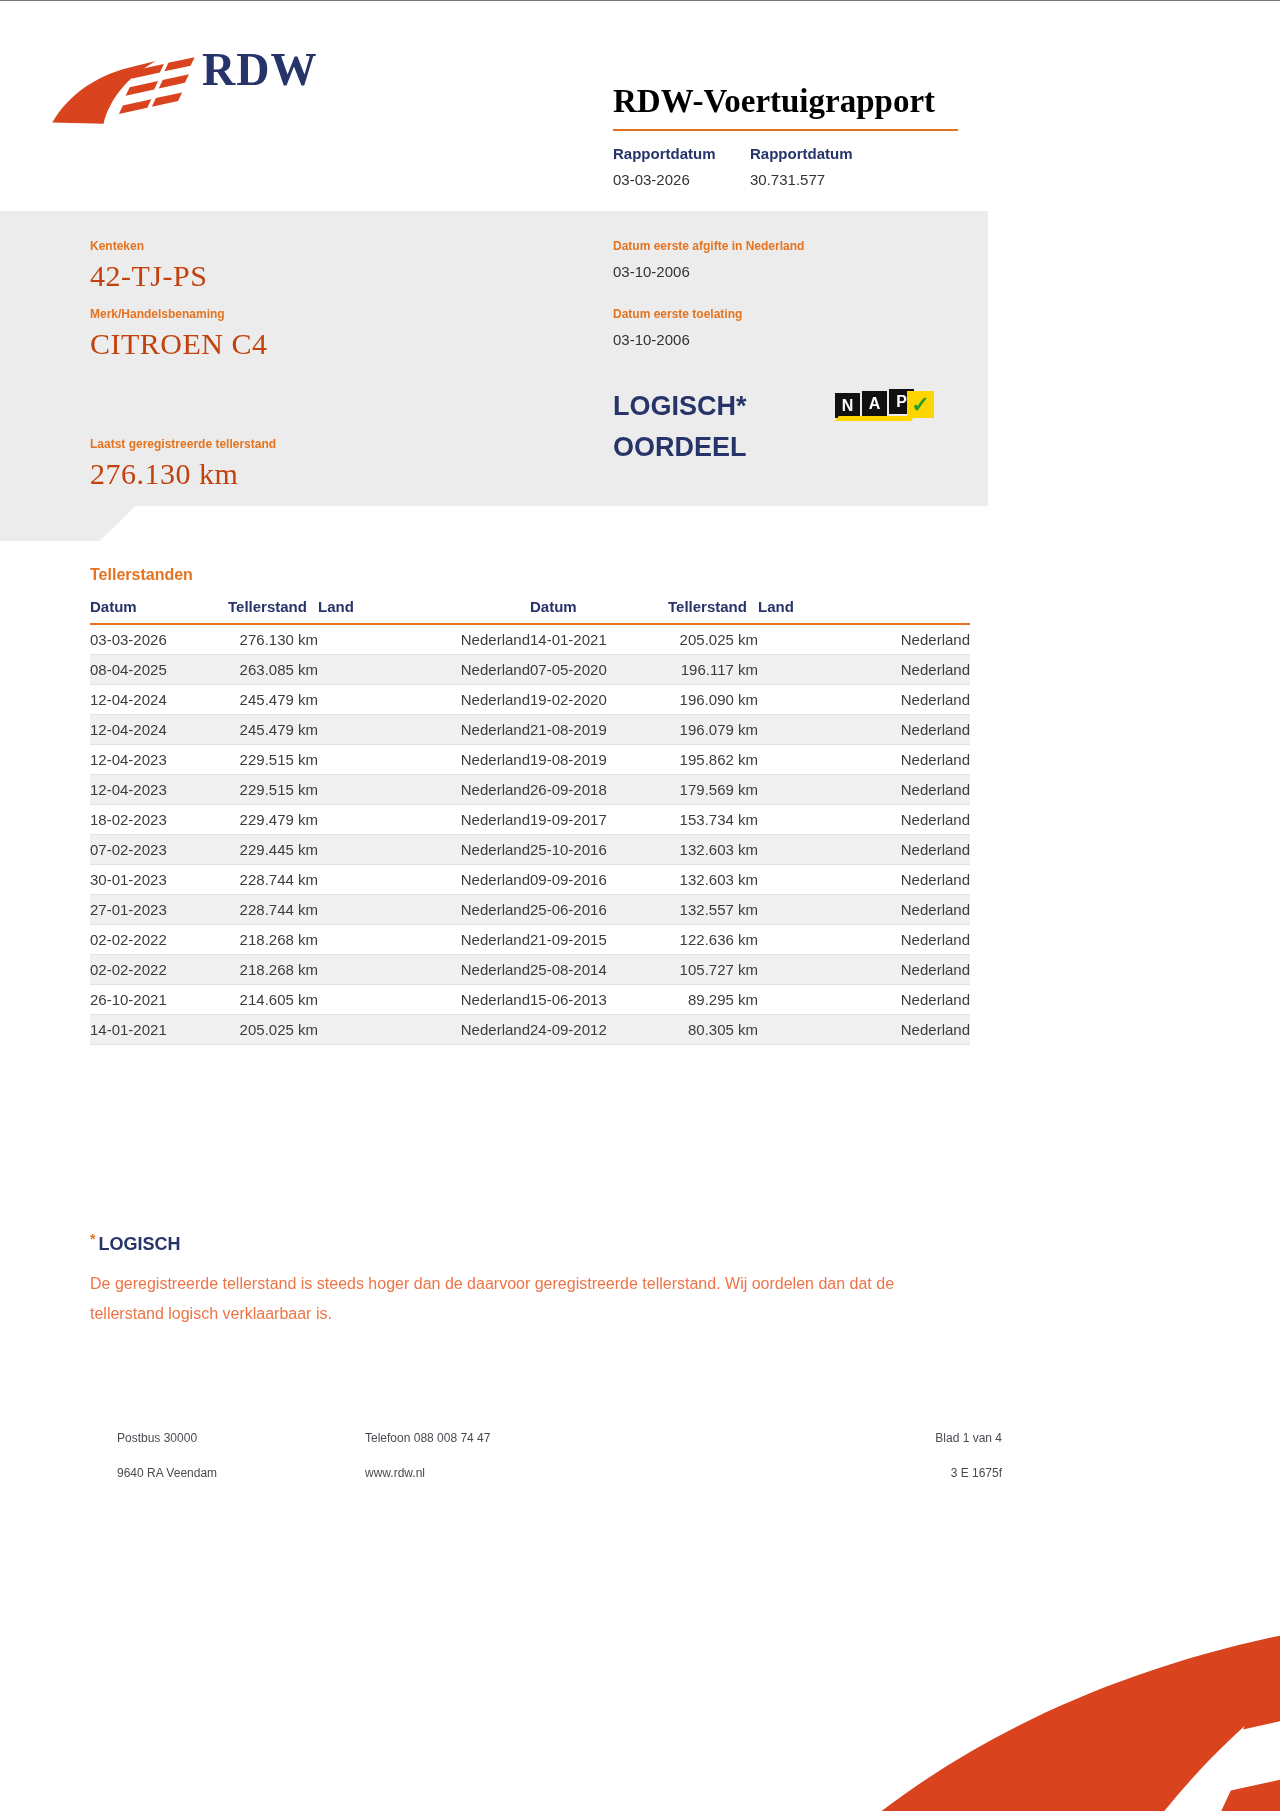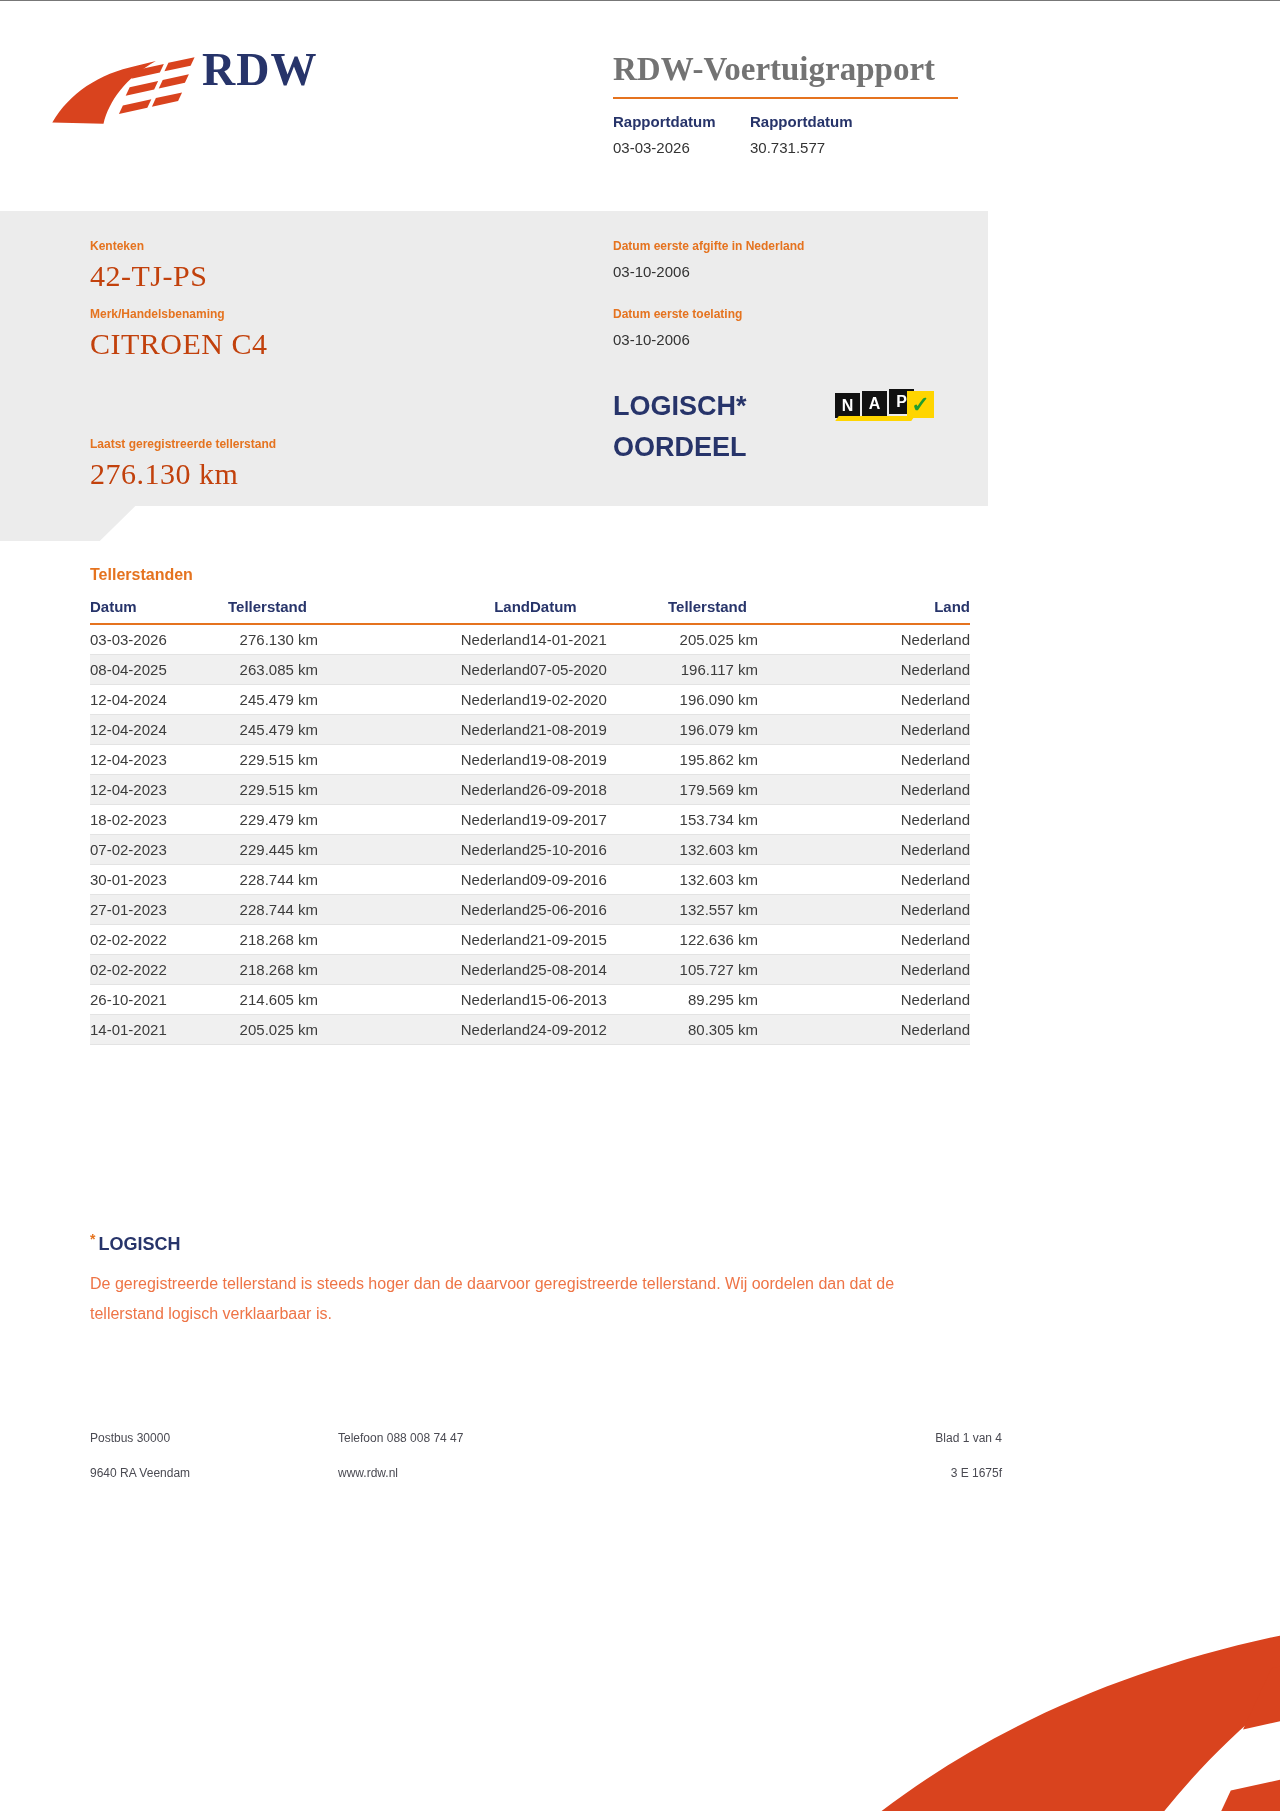--- a/index.html
+++ b/index.html
@@ -14,21 +14,21 @@
   
   .logo-swoosh { position:absolute; left:50px; top:46px; width:148px; height:92px; }
   .logo-text {
     position:absolute; left:202px; top:42px;
     font-family:"Liberation Serif", serif; font-weight:bold;
     font-size:46px; color:#27346a; letter-spacing:1px;
   }
   .report-head { position:absolute; left:613px; top:50px; width:392px; }
   .report-title {
     font-family:"Liberation Serif", serif; font-weight:bold;
-    font-size:33px; color:#737373; line-height:1.1;
+    font-size:33px; color:#000000; line-height:1.1;margin-top:32px;
   }
   .head-rule { width:345px; height:0; border-bottom:2px solid #e5731f; margin-top:10px; }
   .head-meta { display:flex; margin-top:14px; }
   .head-meta .col1 { width:137px; }
   .meta-label { font-weight:bold; font-size:15px; color:#27346a; }
   .meta-value { font-size:15px; color:#333; margin-top:9px; }
 
   
   .summary-panel {
     position:absolute; left:0; top:210px; width:988px; height:330px;
@@ -83,35 +83,35 @@
   .teller h2 { font-size:16px; font-weight:bold; color:#e5731f; }
   .tables { display:flex; margin-top:8px; }
   table.odo { border-collapse:collapse; table-layout:fixed; width:440px; font-size:15px; color:#3c3c3c; }
   table.odo col.c-datum { width:138px; }
   table.odo col.c-teller { width:90px; }
   table.odo col.c-land { width:212px; }
   table.odo th {
     font-size:15px; font-weight:bold; color:#27346a; text-align:left;
     padding:6px 0 8px; border-bottom:2px solid #e5731f;
   }
-  table.odo th.land { text-align:right; }
+  table.odo th.land { }
   table.odo td { padding:6px 0; border-bottom:1px solid #e3e3e3; }
   table.odo td.tellerstand { text-align:right; }
   table.odo td.land { text-align:right; }
   table.odo tbody tr:nth-child(even) { background:#f0f0f0; }
 
   
   .logisch { position:absolute; left:90px; top:1230px; width:860px; }
   .logisch h2 { font-size:18px; font-weight:bold; color:#27346a; display:inline; }
   .logisch .ast { color:#e5731f; font-size:14px; vertical-align:6px; font-weight:bold; margin-right:3px; }
   .logisch p { margin-top:14px; font-size:16px; line-height:1.85; color:#ee7446; }
 
   
   .pagefooter { position:absolute; left:90px; top:1430px; width:912px; font-size:12px; color:#4a4a52; }
-  .pagefooter .frow { display:flex; margin-bottom:21px; }
+  .pagefooter .frow { display:flex; margin-bottom:21px;margin-left:27px; }
   .pagefooter .f1 { width:248px; }
   .pagefooter .f2 { width:400px; }
   .pagefooter .f3 { flex:1; text-align:right; }
   .pagefooter a { color:#4a4a52; text-decoration:none; }
 
   
   .bottom-swoosh { position:absolute; left:660px; top:1545px; width:1060px; height:571px; }
 </style>
 </head>
 <body>

